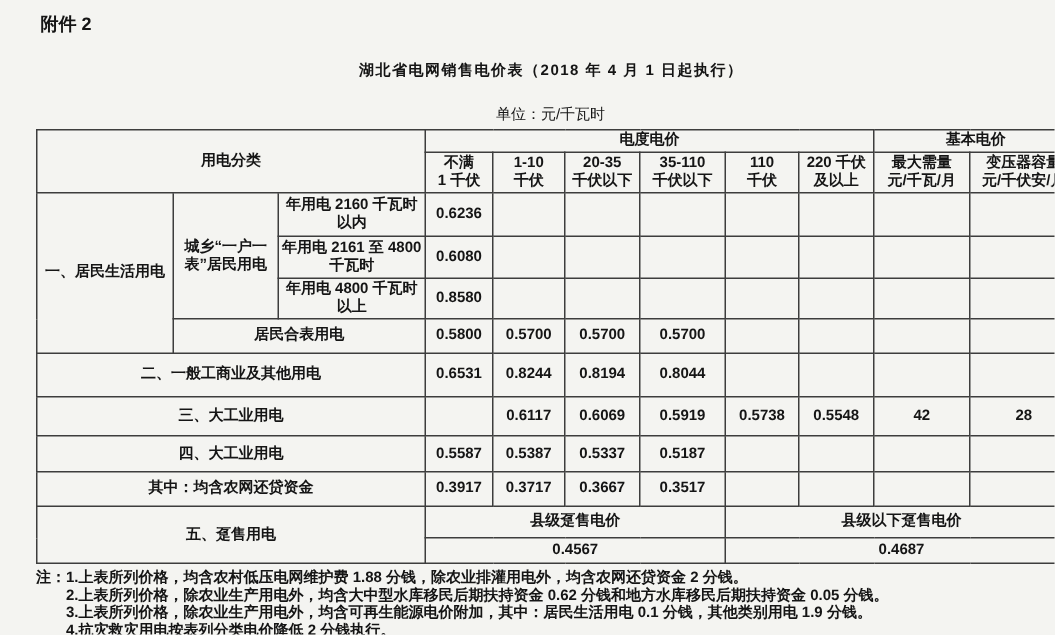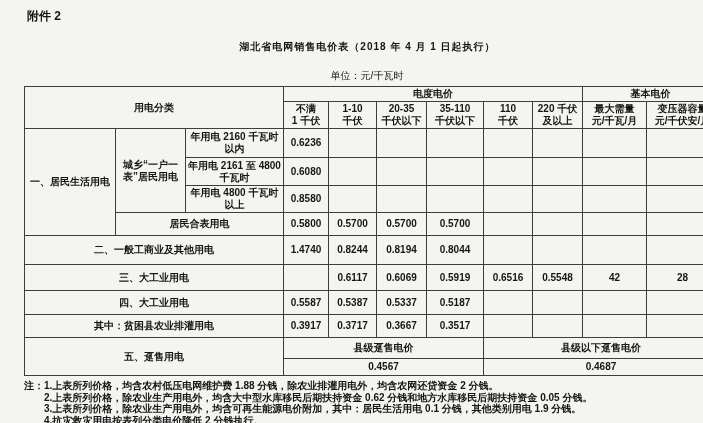--- a/index.html
+++ b/index.html
@@ -130,56 +130,56 @@
       <td>0.5700</td>
       <td>0.5700</td>
       <td></td>
           <td></td>
       <td></td>
           <td></td>
     </tr>
 
     <tr style="height:29px">
       <td colspan="3" class="left">二、一般工商业及其他用电</td>
-      <td>1.4740</td>
+      <td>0.6531</td>
       <td>0.8244</td>
       <td>0.8194</td>
       <td>0.8044</td>
       <td></td>
           <td></td>
       <td></td>
           <td></td>
     </tr>
 
     <tr style="height:26px">
       <td colspan="3" class="left">三、大工业用电</td>
       <td></td>
       <td>0.6117</td>
       <td>0.6069</td>
       <td>0.5919</td>
-      <td>0.6516</td>
+      <td>0.5738</td>
       <td>0.5548</td>
       <td>42</td>
       <td>28</td>
     </tr>
 
     <tr style="height:24px">
       <td colspan="3" class="left">四、大工业用电</td>
       <td>0.5587</td>
       <td>0.5387</td>
       <td>0.5337</td>
       <td>0.5187</td>
       <td></td>
           <td></td>
       <td></td>
           <td></td>
     </tr>
 
     <tr style="height:23px">
-      <td colspan="3" class="left indent">其中：贫困县农业排灌用电</td>
+      <td colspan="3" class="left indent">其中：均含农网还贷资金</td>
       <td>0.3917</td>
       <td>0.3717</td>
       <td>0.3667</td>
       <td>0.3517</td>
       <td></td>
           <td></td>
       <td></td>
           <td></td>
     </tr>
 

